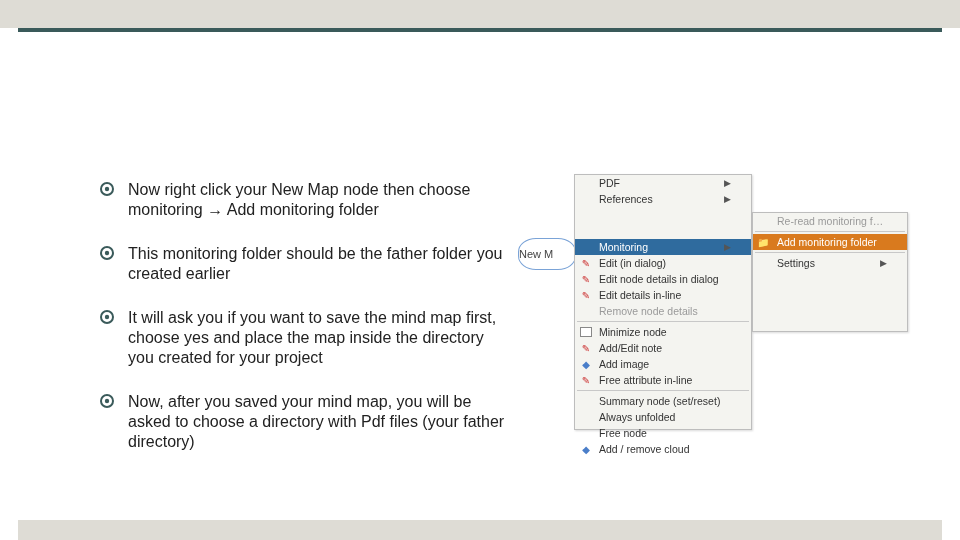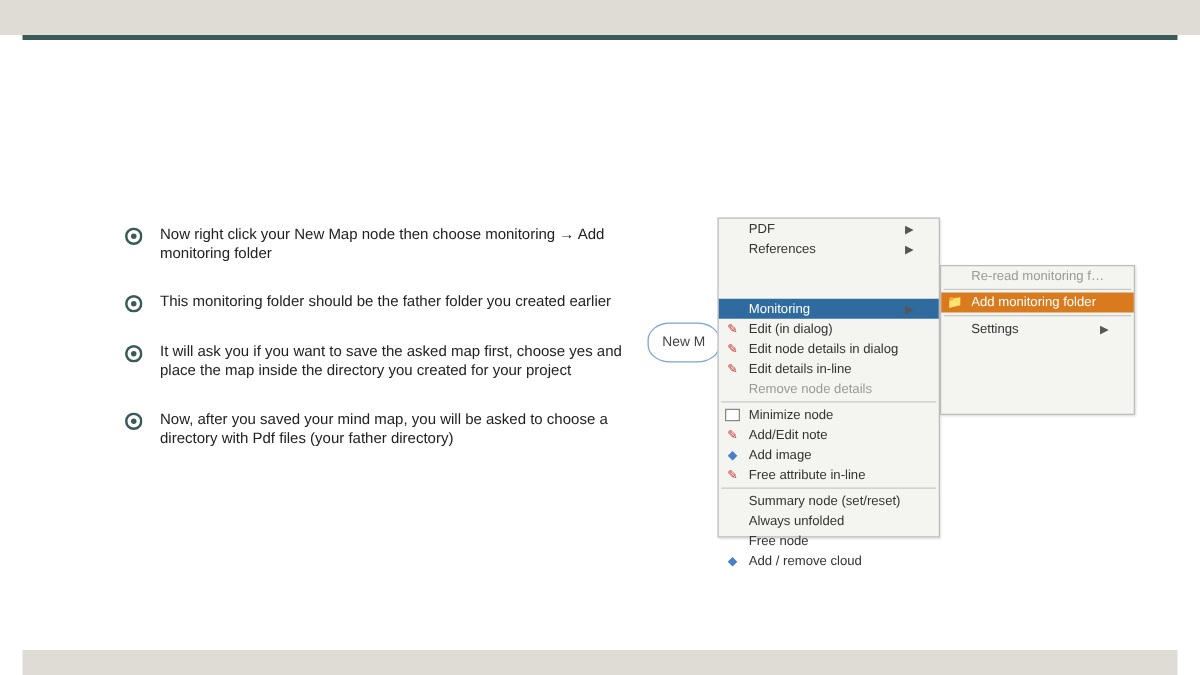--- a/index.html
+++ b/index.html
@@ -33,21 +33,21 @@
     position: absolute;
     top: 180px;
     left: 100px;
     width: 410px;
   }
   .bullet-item {
     display: flex;
     align-items: flex-start;
     gap: 14px;
     margin-bottom: 24px;
-    font-size: 12px;
+    font-size: 16px;
     color: #222;
     line-height: 1.25;
   }
   .bullet-icon {
     flex: 0 0 auto;
     width: 14px; height: 14px;
     margin-top: 2px;
   }
   .bullet-icon svg { display: block; }
   
@@ -55,27 +55,26 @@
     position: absolute;
     top: 174px;
     left: 518px;
     width: 390px;
     height: 256px;
     font-size: 10.5px;
     color: #333;
   }
   .node-bubble {
     position: absolute;
-    top: 84px; left: 0;
+    top: 64px; left: 0;
     width: 58px; height: 32px;
     border: 1px solid #7aa3d7;
     border-radius: 18px / 14px;
     display: flex;
     align-items: center;
-    justify-content: center;
     font-size: 11px;
     color: #444;
     background: #fff;
     overflow: hidden;
   }
   .menu-col {
     position: absolute;
     background: #f4f4f0;
     border: 1px solid #bdbdbd;
     box-shadow: 1px 1px 2px rgba(0,0,0,.15);
@@ -141,21 +140,21 @@
     </span>
     <span>This monitoring folder should be the father folder you created earlier</span>
   </div>
   <div class="bullet-item">
     <span class="bullet-icon">
       <svg width="14" height="14" viewBox="0 0 14 14">
           <circle cx="7" cy="7" r="6" fill="none" stroke="#3a5a5a" stroke-width="2"></circle>
           <circle cx="7" cy="7" r="2.2" fill="#3a5a5a"></circle>
         </svg>
     </span>
-    <span>It will ask you if you want to save the asked map first, choose yes and place the map inside the directory you created for your project</span>
+    <span>It will ask you if you want to save the mind map first, choose yes and place the map inside the directory you created for your project</span>
   </div>
   <div class="bullet-item">
     <span class="bullet-icon">
       <svg width="14" height="14" viewBox="0 0 14 14">
           <circle cx="7" cy="7" r="6" fill="none" stroke="#3a5a5a" stroke-width="2"></circle>
           <circle cx="7" cy="7" r="2.2" fill="#3a5a5a"></circle>
         </svg>
     </span>
     <span>Now, after you saved your mind map, you will be asked to choose a directory with Pdf files (your father directory)</span>
   </div>

